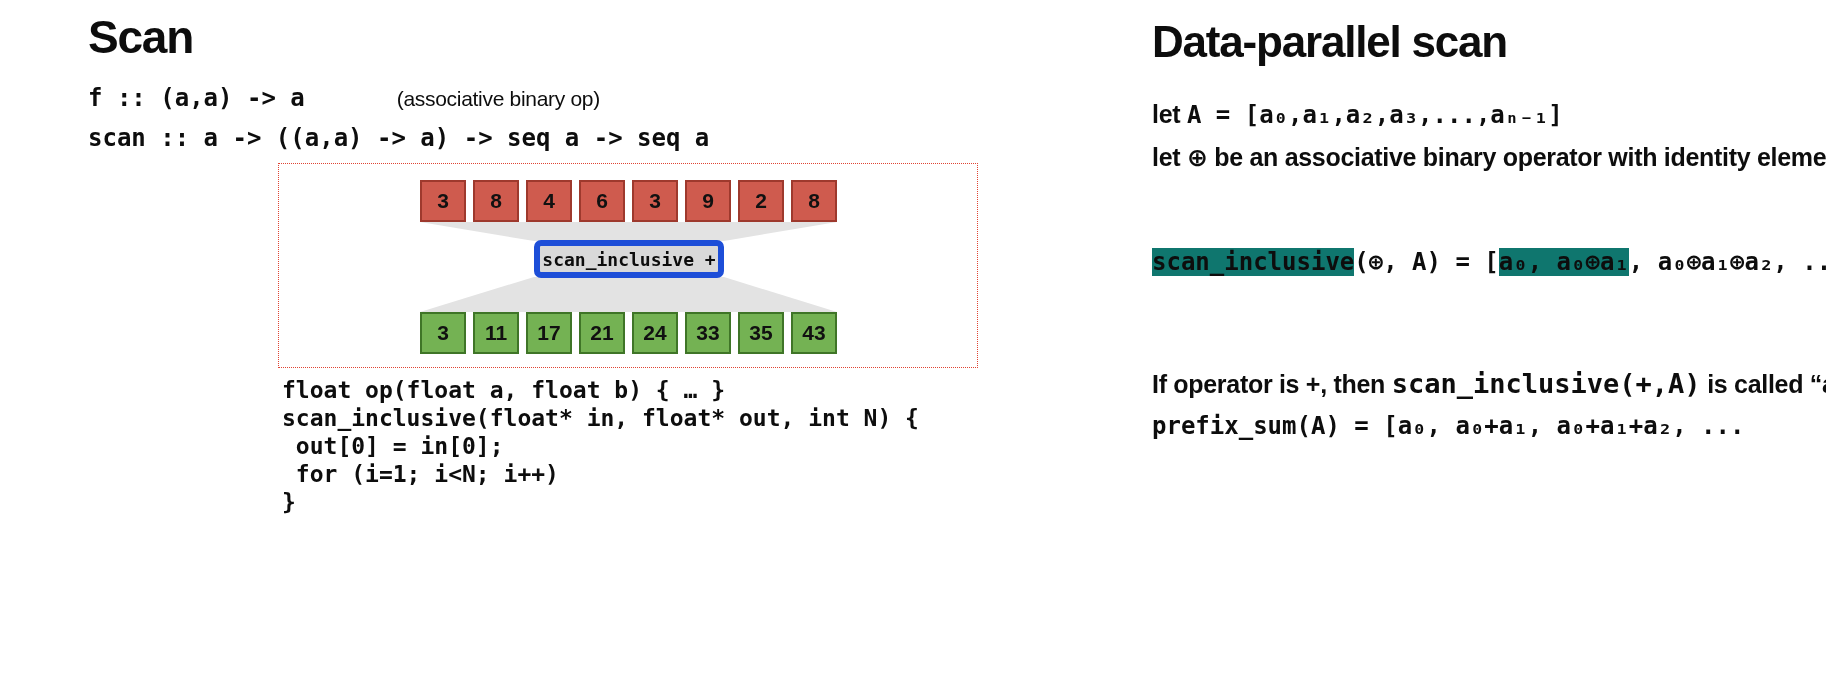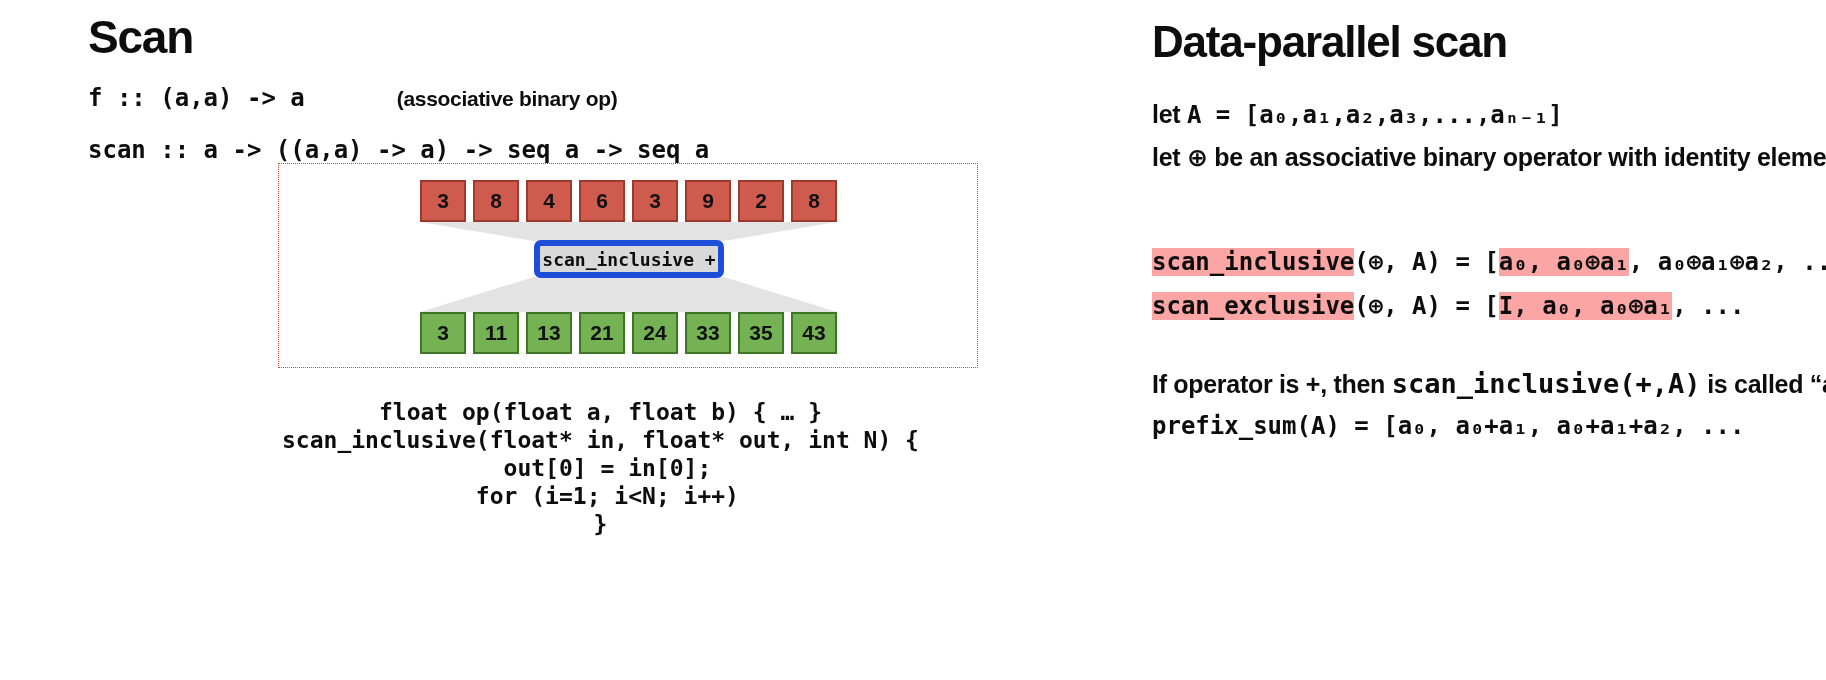--- a/index.html
+++ b/index.html
@@ -5,21 +5,21 @@
   * { margin:0; padding:0; box-sizing:border-box; }
   html,body { background:#ffffff; }
   #page {
     position:relative; width:1826px; height:680px; background:#ffffff;
     font-family:"Liberation Sans","DejaVu Sans",sans-serif; color:#0d0d0d; overflow:hidden;
   }
   .abs { position:absolute; }
   .title { font-weight:bold; font-size:46px; letter-spacing:-1.2px; line-height:1; }
   .mono { font-family:"DejaVu Sans Mono",monospace; font-weight:bold; }
   .m24 { font-size:24px; }
-  .sansb { font-weight:bold; letter-spacing:-0.3px; }
+  .sansb { font-weight:normal; letter-spacing:-0.3px; }
   .s21 { font-size:21px; }
 
   .sig-row { display:flex; align-items:baseline; gap:92px; white-space:pre; }
 
   
   #diagram { left:278px; top:163px; width:700px; height:205px; border:1.5px dotted #e04433; }
   #funnels { position:absolute; left:0; top:0; }
   .cell-row { position:absolute; left:141px; display:flex; gap:7px; }
   .row-in  { top:16px; }
   .row-out { top:148px; }
@@ -30,46 +30,46 @@
   .cell.in  { background:#cf5b4e; border-color:#9e392d; }
   .cell.out { background:#74b253; border-color:#3f7527; }
   #op-box {
     position:absolute; left:255px; top:76px; width:190px; height:38px;
     background:#d9d9d9; border:6px solid #1d4ed8; border-radius:7px;
     display:flex; align-items:center; justify-content:center;
     font-family:"DejaVu Sans Mono",monospace; font-weight:bold; font-size:18px;
   }
 
   
-  #code-block { left:282px; top:398px;text-align:center; }
+  #code-block { left:282px; top:376px; }
   .code-line { white-space:pre; font-family:"DejaVu Sans Mono",monospace; font-weight:bold; font-size:23px; line-height:28px; }
 
   
   #alt-note { left:282px; top:588px; width:712px; font-weight:bold; font-size:24px; line-height:1.33; letter-spacing:-0.3px; }
   #alt-note .ul { text-decoration:underline; }
 
   
   .rline { left:1152px; white-space:pre; }
-  .hl { background:#fca5a5; }
+  .hl { background:#0f766e; }
   .mixed .mono-seg { font-family:"DejaVu Sans Mono",monospace; font-weight:bold; font-size:24px; }
   .mixed .sans-seg { font-weight:bold; font-size:25px; letter-spacing:-0.3px; }
 </style>
 </head>
 <body>
 
 <div id="page">
 
   <div class="abs title" style="left:88px; top:14px;">Scan</div>
 
   <div class="abs sig-row" style="left:88px; top:84px;text-align:center;">
     <span class="mono m24">f :: (a,a) -&gt; a</span>
     <span class="sansb s21">(associative binary op)</span>
   </div>
 
-  <div class="abs mono m24" style="left:88px; top:136px; white-space:pre;">scan :: a -&gt; ((a,a) -&gt; a) -&gt; seq a -&gt; seq a</div>
+  <div class="abs mono m24" style="left:88px; top:124px; white-space:pre;">scan :: a -&gt; ((a,a) -&gt; a) -&gt; seq a -&gt; seq a</div>
 
   <div class="abs" id="diagram">
     <svg id="funnels" width="700" height="205">
       <polygon points="141,58 558,58 445,77 255,77" fill="#e3e3e3"></polygon>
       <polygon points="255,113 445,113 558,148 141,148" fill="#e3e3e3"></polygon>
     </svg>
 
     <div class="cell-row row-in">
       <div class="cell in">3</div>
       <div class="cell in">8</div>
@@ -79,21 +79,21 @@
       <div class="cell in">9</div>
       <div class="cell in">2</div>
       <div class="cell in">8</div>
     </div>
 
     <div id="op-box">scan_inclusive +</div>
 
     <div class="cell-row row-out">
       <div class="cell out">3</div>
       <div class="cell out">11</div>
-      <div class="cell out">13</div>
+      <div class="cell out">17</div>
       <div class="cell out">21</div>
       <div class="cell out">24</div>
       <div class="cell out">33</div>
       <div class="cell out">35</div>
       <div class="cell out">43</div>
     </div>
   </div>
 
   <div class="abs" id="code-block">
     <div class="code-line">float op(float a, float b) { … }</div>
@@ -105,19 +105,18 @@
 
 
   <div class="abs rline mixed" style="top:100px;"><span class="sans-seg">let </span><span class="mono-seg">A = [a₀,a₁,a₂,a₃,...,aₙ₋₁]</span></div>
 
   <div class="abs title" style="left:1152px; top:20px; font-size:44px;">Data-parallel scan</div>
 
   <div class="abs rline mixed" style="top:143px;"><span class="sans-seg">let ⊕ be an associative binary operator with identity element </span></div>
 
   <div class="abs rline mixed" style="top:248px;"><span class="mono-seg hl">scan_inclusive</span><span class="mono-seg">(⊕, A) = [</span><span class="mono-seg hl">a₀, a₀⊕a₁</span><span class="mono-seg">, a₀⊕a₁⊕a₂, ...</span></div>
 
-  <div class="abs rline mixed" style="top:292px;"><span class="mono-seg hl">scan_exclusive</span><span class="mono-seg">(⊕, A) = [</span><span class="mono-seg hl">I, a₀, a₀⊕a₁</span><span class="mono-seg">, ...</span></div>
 
   <div class="abs rline mixed" style="top:368px;"><span class="sans-seg">If operator is +, then </span><span class="mono-seg" style="font-size:27px;">scan_inclusive(+,A)</span><span class="sans-seg"> is called “a prefix sum”</span></div>
 
   <div class="abs rline mono m24" style="top:412px;">prefix_sum(A) = [a₀, a₀+a₁, a₀+a₁+a₂, ...</div>
 
 </div>
 
 </body></html>

